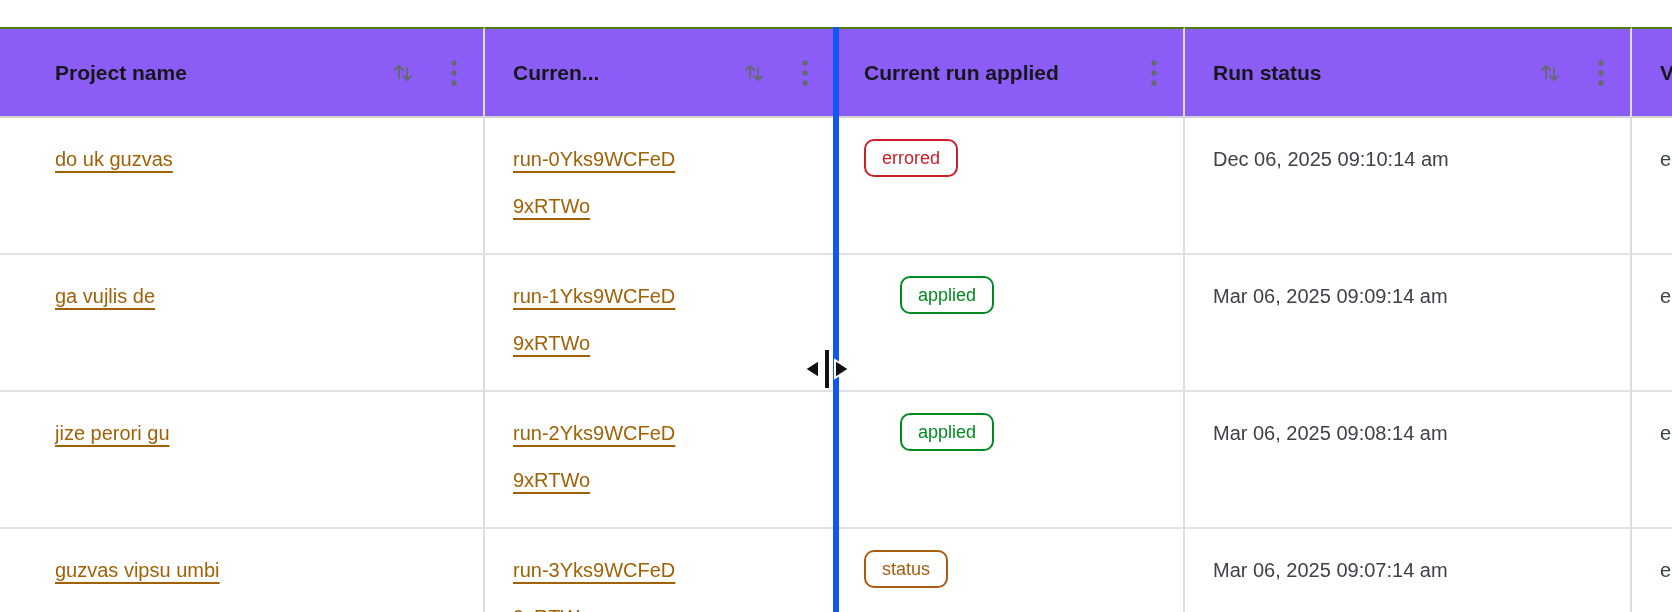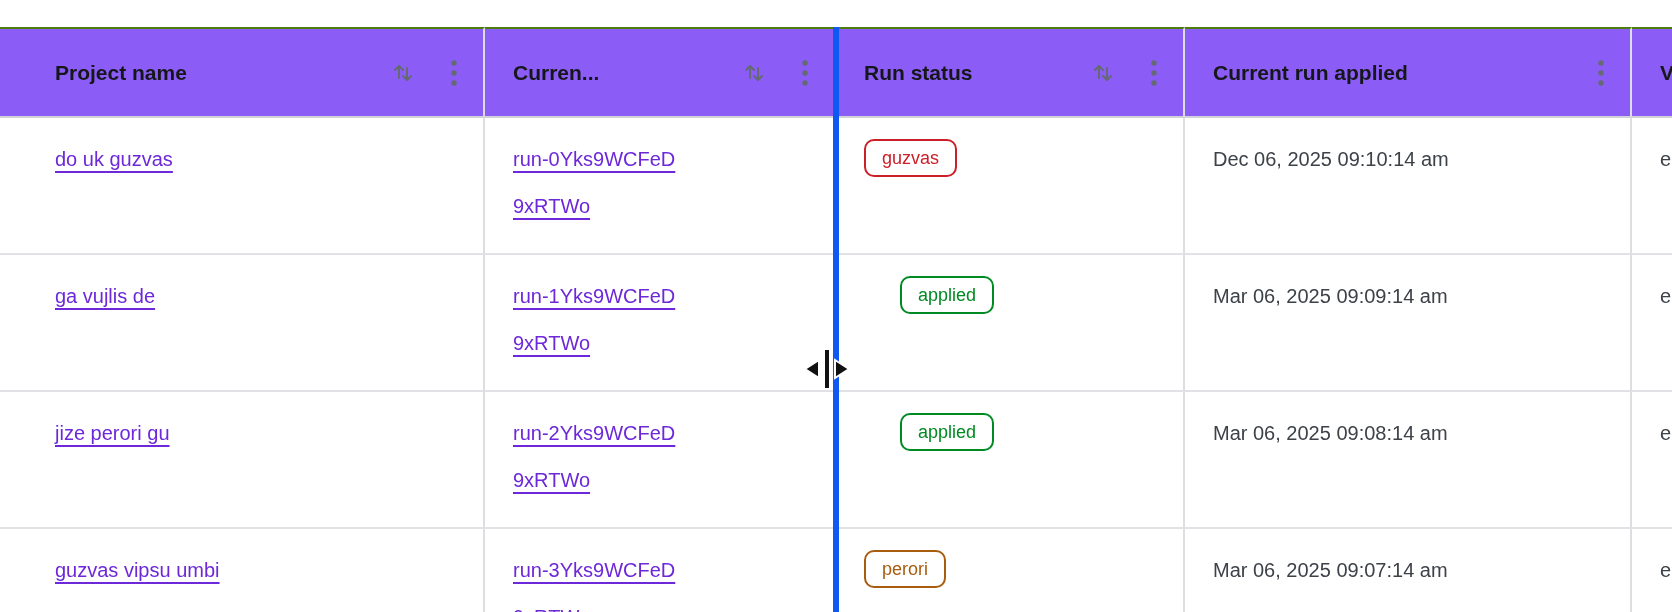--- a/index.html
+++ b/index.html
@@ -37,21 +37,21 @@
     background:#fff;
     border-right:2px solid #dcdee2;
     border-bottom:2px solid #e0e2e5;
     box-sizing:border-box;
     padding:21px 28px 0 28px;
     font-size:20px;line-height:40px;color:#3d4148;
     overflow:hidden;white-space:nowrap;
   }
   .td-run{padding-top:18px;line-height:47px;}
   .td-badge{padding-top:19px;}
-  a.link{color:#6d28d9;text-decoration:underline;text-decoration-thickness:2px;text-underline-offset:5px;}
+  a.link{color:#a16207;text-decoration:underline;text-decoration-thickness:2px;text-underline-offset:5px;}
   .run-line{display:block;}
   .badge{
     display:inline-block;border:2px solid;border-radius:10px;
     padding:8px 16px;font-size:18px;line-height:1;background:#fff;
   }
   .badge--critical{color:#cb2029;border-color:#cb2029;}
   .badge--success{color:#008a22;border-color:#008a22;margin-left:36px;}
   .badge--warning{color:#a85c0e;border-color:#a85c0e;}
   .td-extra,.th-extra{border-right:none;}
   
@@ -106,66 +106,66 @@
           <svg width="10" height="30" viewBox="0 0 10 30" fill="#656a72">
               <circle cx="5" cy="5" r="2.7"></circle>
               <circle cx="5" cy="15" r="2.7"></circle>
               <circle cx="5" cy="25" r="2.7"></circle>
             </svg>
         </button>
       </span>
     </div>
 
     <div class="th">
+      <span class="th-label">Current run applied</span>
+      <span class="th-icons">
+        <button class="icon-btn">
+          <svg width="10" height="30" viewBox="0 0 10 30" fill="#656a72">
+              <circle cx="5" cy="5" r="2.7"></circle>
+              <circle cx="5" cy="15" r="2.7"></circle>
+              <circle cx="5" cy="25" r="2.7"></circle>
+            </svg>
+        </button>
+      </span>
+    </div>
+
+    <div class="th">
       <span class="th-label">Run status</span>
       <span class="th-icons">
         <button class="icon-btn">
           <svg width="24" height="24" viewBox="0 0 24 24" fill="none" stroke="#656a72" stroke-width="2" stroke-linecap="round" stroke-linejoin="round">
               <path d="M8 17 V5"></path>
               <path d="M4 9 L8 5 L12 9"></path>
               <path d="M16 7 V19"></path>
               <path d="M12 15 L16 19 L20 15"></path>
             </svg>
         </button>
         <button class="icon-btn">
           <svg width="10" height="30" viewBox="0 0 10 30" fill="#656a72">
               <circle cx="5" cy="5" r="2.7"></circle>
               <circle cx="5" cy="15" r="2.7"></circle>
               <circle cx="5" cy="25" r="2.7"></circle>
             </svg>
         </button>
       </span>
     </div>
 
-    <div class="th">
-      <span class="th-label">Current run applied</span>
-      <span class="th-icons">
-        <button class="icon-btn">
-          <svg width="10" height="30" viewBox="0 0 10 30" fill="#656a72">
-              <circle cx="5" cy="5" r="2.7"></circle>
-              <circle cx="5" cy="15" r="2.7"></circle>
-              <circle cx="5" cy="25" r="2.7"></circle>
-            </svg>
-        </button>
-      </span>
-    </div>
-
     <div class="th th-extra">
       <span class="th-label">V</span>
     </div>
 
     <div class="td"></div>
     <div class="td">
       <a href="#" class="link">do uk guzvas</a>
     </div>
     <div class="td td-run">
       <a href="#" class="link"><span class="run-line">run-0Yks9WCFeD</span><span class="run-line">9xRTWo</span></a>
     </div>
     <div class="td td-badge">
-      <span class="badge badge--critical">guzvas</span>
+      <span class="badge badge--critical">errored</span>
     </div>
     <div class="td">Dec 06, 2025 09:10:14 am</div>
     <div class="td td-extra">e</div>
 
     <div class="td"></div>
     <div class="td">
       <a href="#" class="link">ga vujlis de</a>
     </div>
     <div class="td td-run">
       <a href="#" class="link"><span class="run-line">run-1Yks9WCFeD</span><span class="run-line">9xRTWo</span></a>
@@ -190,21 +190,21 @@
     <div class="td td-extra">e</div>
 
     <div class="td"></div>
     <div class="td">
       <a href="#" class="link">guzvas vipsu umbi</a>
     </div>
     <div class="td td-run">
       <a href="#" class="link"><span class="run-line">run-3Yks9WCFeD</span><span class="run-line">9xRTWo</span></a>
     </div>
     <div class="td td-badge">
-      <span class="badge badge--warning">perori</span>
+      <span class="badge badge--warning">status</span>
     </div>
     <div class="td">Mar 06, 2025 09:07:14 am</div>
     <div class="td td-extra">e</div>
 
   </div>
 </div>
 
 <div class="resize-line"></div>
 <svg class="resize-cursor" width="46" height="42" viewBox="0 0 46 42">
   <polygon points="1,21 15,12 15,30" fill="#111" stroke="#fff" stroke-width="2"></polygon>

